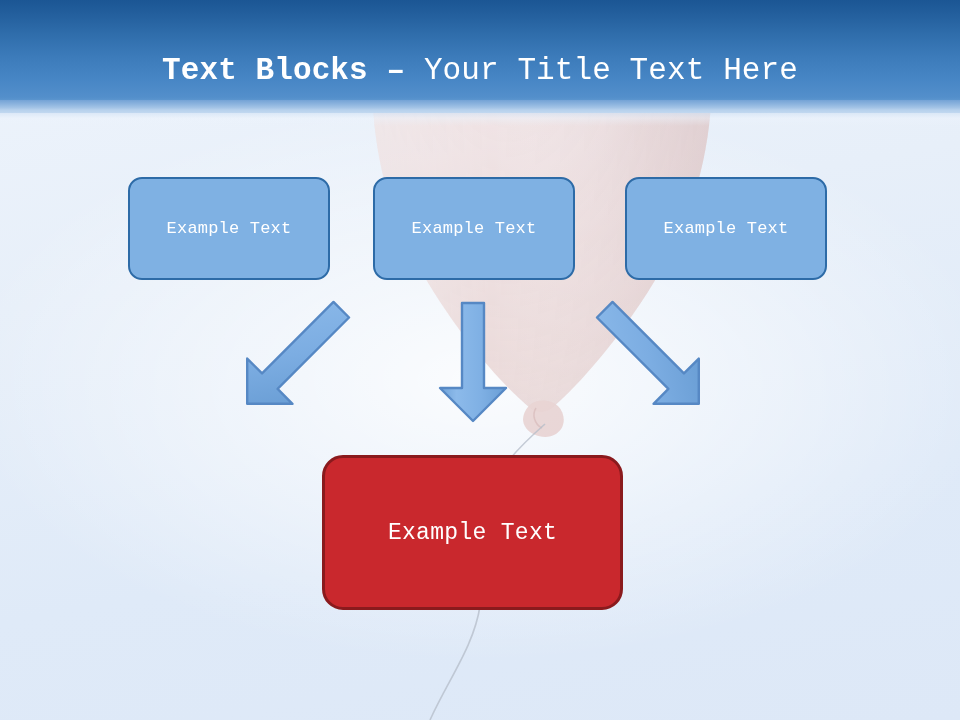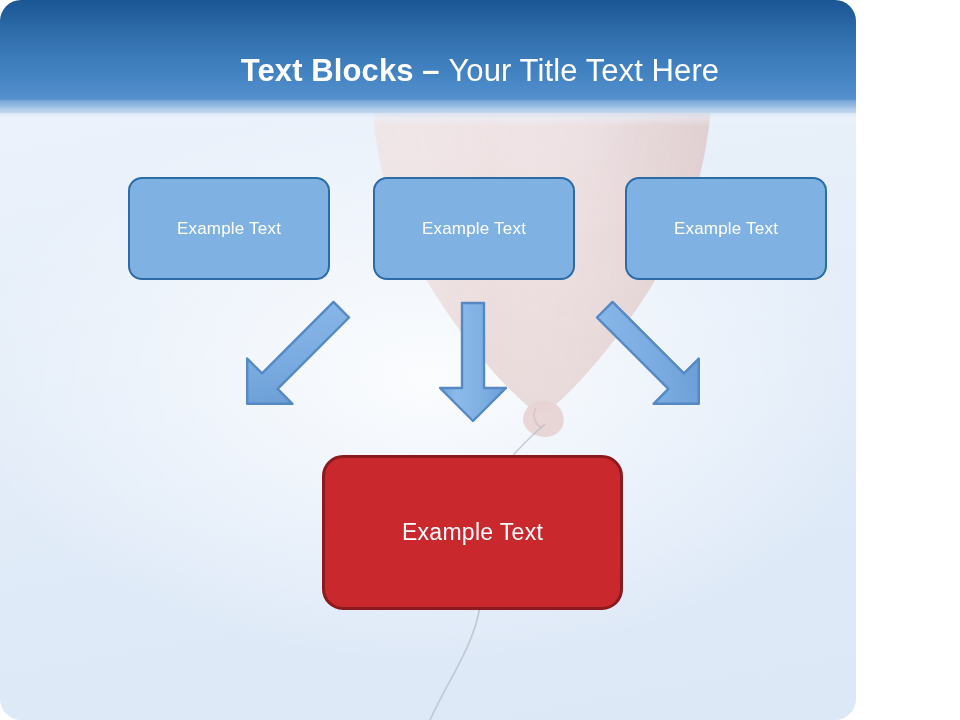--- a/index.html
+++ b/index.html
@@ -2,26 +2,25 @@
 <html><head>
 <meta charset="utf-8">
 <style>
   html, body {
     margin: 0;
     padding: 0;
     background: #ffffff;
   }
   #slide {
     position: relative;
-    width: 856px;
+    width: 960px;
     height: 720px;
     overflow: hidden;
-    font-family: Liberation Sans, sans-serif;
+    font-family: Liberation Mono, monospace;
     background: linear-gradient(170deg, #eef4fc 0%, #e7eff9 35%, #dfeaf8 70%, #dde8f7 100%);
-    border-radius: 21px;
   }
 
   
   .bg-glow {
     position: absolute;
     left: -10%;
     top: 10%;
     width: 120%;
     height: 95%;
     background: radial-gradient(ellipse 60% 55% at 50% 45%,

